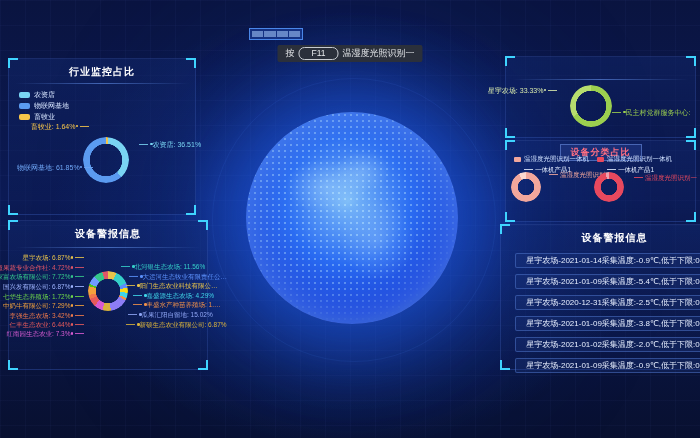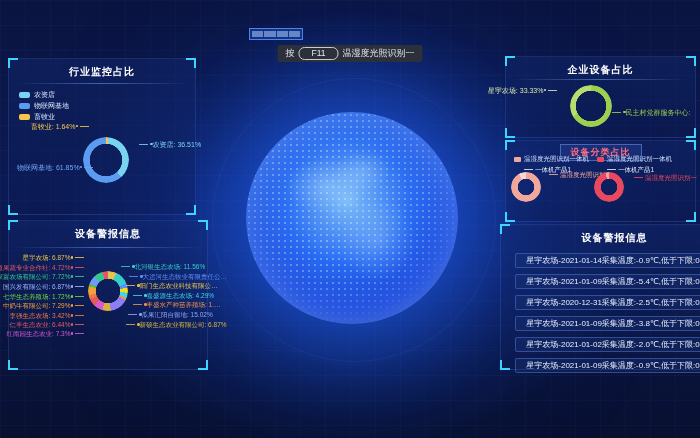--- a/index.html
+++ b/index.html
@@ -137,21 +137,20 @@
     <span class="lab" style="left: 122px; top: 80px; color: rgb(240, 145, 74);"><i class="ln"></i><i class="dot"></i><span>丰盛水产种苗养殖场: 1.…</span></span>
     <span class="lab" style="left: 117px; top: 90px; color: rgb(143, 166, 245);"><i class="ln"></i><i class="dot"></i><span>瓜果汇阳自留地: 15.02%</span></span>
     <span class="lab" style="left: 115px; top: 100px; color: rgb(217, 178, 60);"><i class="ln"></i><i class="dot"></i><span>新硕生态农业有限公司: 6.87%</span></span>
   </section>
 
   <section class="panel" style="left:505px;top:56px;width:191px;height:82px">
     <b class="c tl"></b>
       <b class="c tr"></b>
       <b class="c bl"></b>
       <b class="c br"></b>
-    <h2>企业设备占比</h2>
     <div class="hr" style="top:22px"></div>
     <div class="ring" style="left: 64px; top: 28px; width: 42px; height: 42px; --t: 6px; background: conic-gradient(rgb(156, 207, 79) 0deg, rgb(156, 207, 79) 240.012deg, rgb(183, 221, 110) 240.012deg, rgb(183, 221, 110) 360deg);"></div>
     <span class="lab lab7" style="right: 136px; top: 30px; color: rgb(216, 233, 172);"><span>星宇农场: 33.33%</span><i class="dot"></i><i class="ln"></i></span>
     <span class="lab lab7" style="left: 104px; top: 52px; color: rgb(156, 207, 79);"><i class="ln"></i><i class="dot"></i><span>民主村党群服务中心:</span></span>
   </section>
 
   <section class="panel" style="left:505px;top:140px;width:191px;height:82px">
     <b class="c tl"></b>
       <b class="c tr"></b>
       <b class="c bl"></b>

